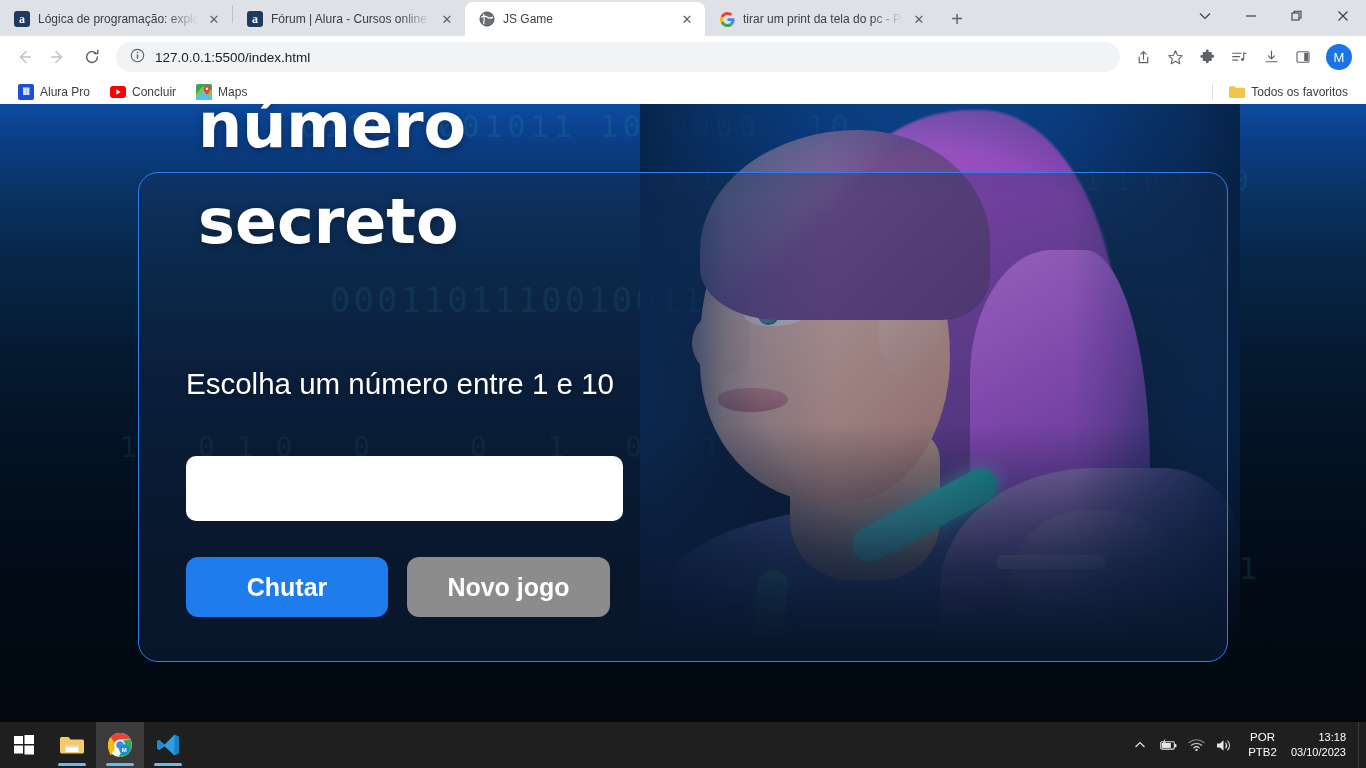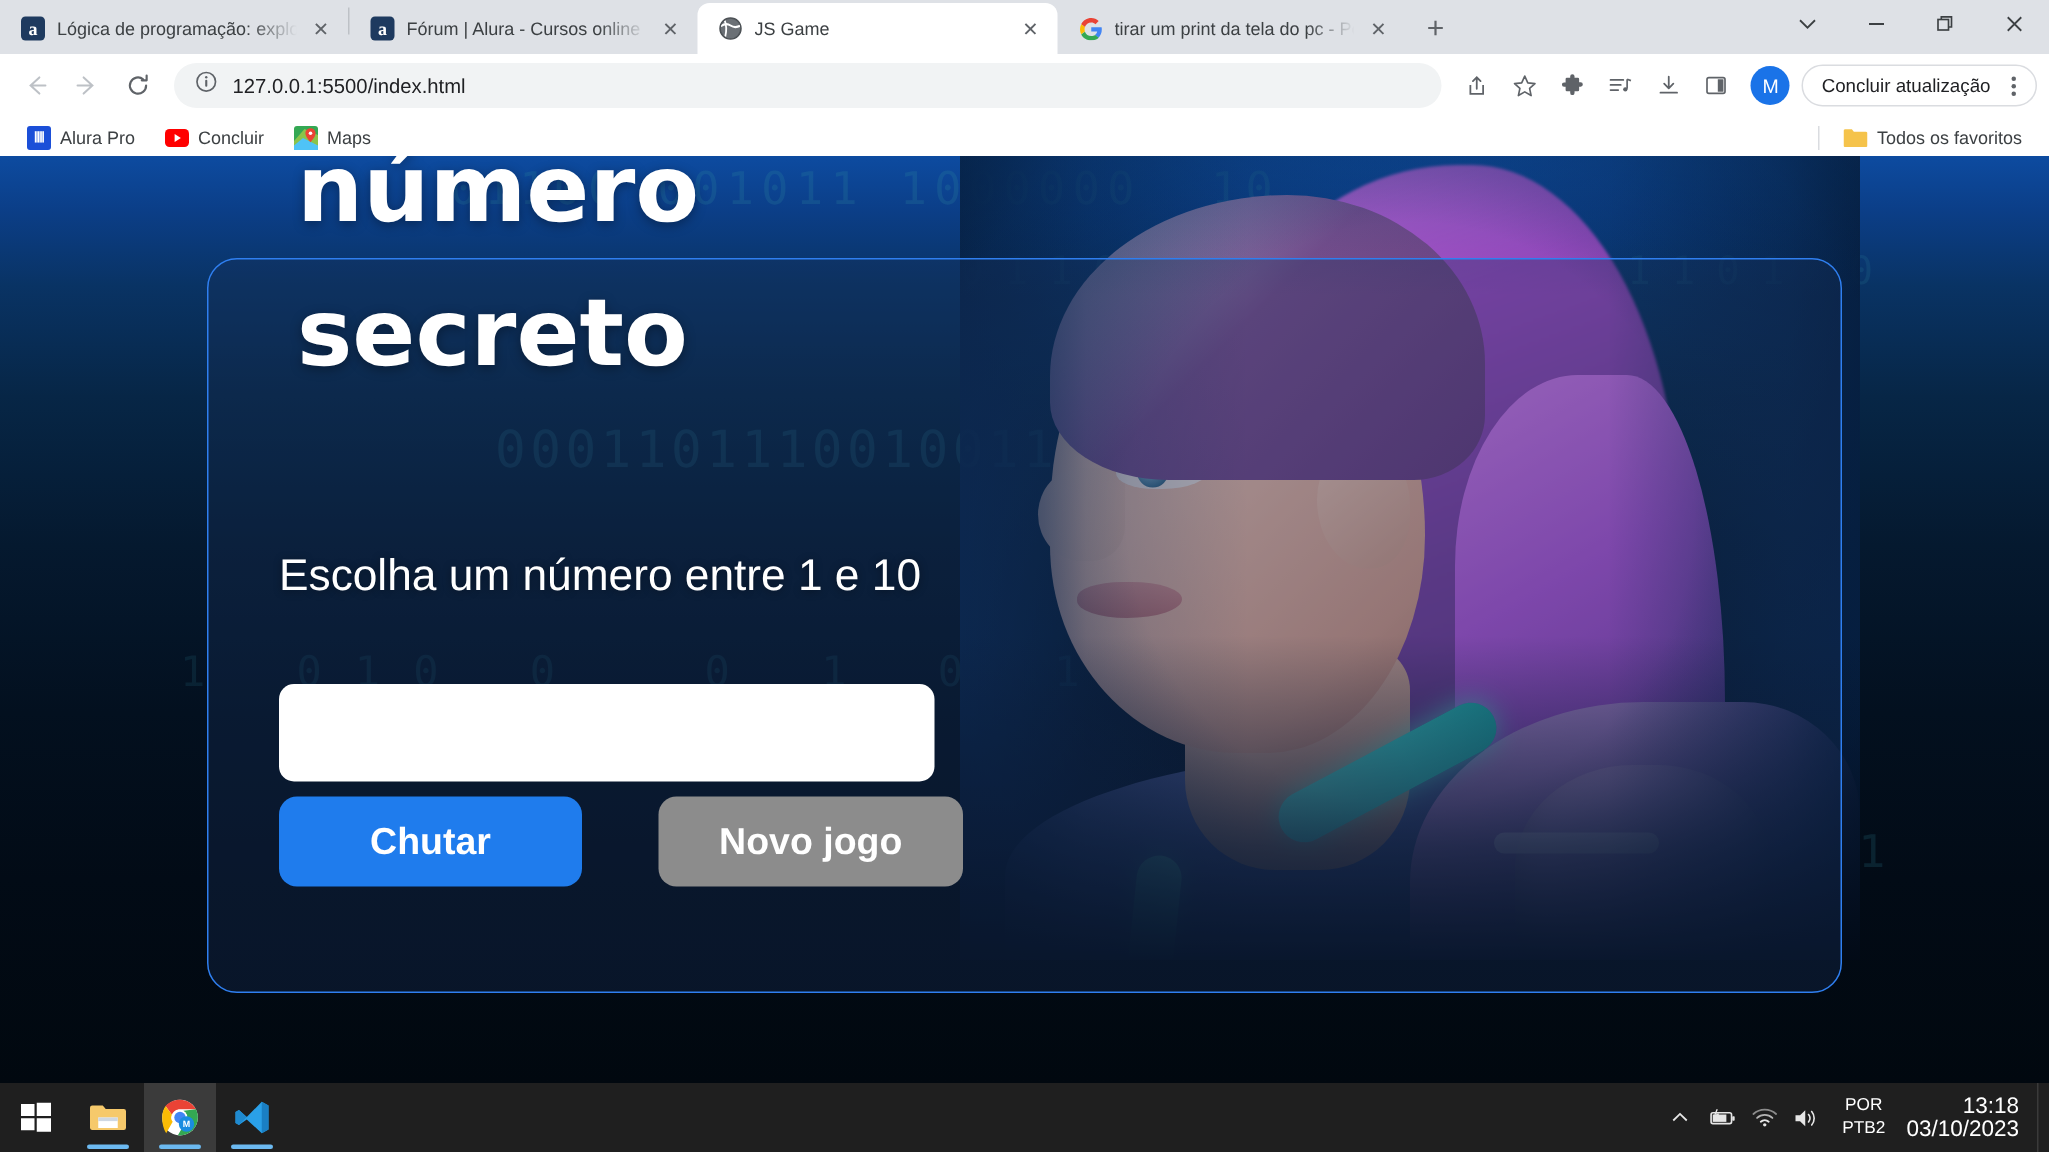--- a/index.html
+++ b/index.html
@@ -272,22 +272,22 @@
     position: absolute; left: 186px; top: 258px; width: 450px;
     font-size: 29.5px; color: #fff; line-height: 44px;
     z-index: 7; text-shadow: 0 1px 6px rgba(0,0,0,.4);
   }
   .numinput {
     position: absolute; left: 186px; top: 352px; width: 437px; height: 65px;
     background: #fff; border: none; border-radius: 10px;
     font-size: 26px; padding: 0 18px; color: #111; outline: none;
     z-index: 7; font-family: "Liberation Sans", sans-serif;
   }
-  .btnrow { position: absolute; left: 186px; top: 427px; z-index: 7;
-     display: flex; gap: 51px; }
+  .btnrow { position: absolute; left: 186px; top: 453px; z-index: 7;
+     display: flex; gap: 19px; }
   .btn {
     height: 60px; border: none; border-radius: 12px; color: #fff;
     font-size: 25px; font-weight: 700; cursor: pointer;
     font-family: "Liberation Sans", sans-serif;
   }
   .btn-primary { width: 202px; background: #1f7ced; }
   .btn-secondary { width: 203px; background: #8c8c8c; }
 
   
   .taskbar {
@@ -302,21 +302,21 @@
   .tb-item.underline::after {
     content: ""; position: absolute; bottom: 2px; left: 10px; right: 10px;
     height: 3px; background: #6cb9f0; border-radius: 2px;
   }
   .tray { margin-left: auto; display: flex; align-items: center;
      height: 42px; color: #fff; }
   .tray-ico { width: 28px; height: 46px; display: flex; align-items: center;
      justify-content: center; color: #e6e6e6; }
   .tray-lang { font-size: 11.5px; line-height: 15px; text-align: center;
      padding: 0 10px; color: #fff; }
-  .tray-clock { font-size: 15px; line-height: 15px; text-align: right;
+  .tray-clock { font-size: 11px; line-height: 15px; text-align: right;
      padding: 0 12px 0 4px; color: #fff; }
   .tray-edge { width: 8px; height: 46px; border-left: 1px solid #3a3a3a; }
 </style>
 </head>
 <body>
 
 <div class="browser">
 
   <div class="tabstrip">
 
@@ -446,28 +446,20 @@
           <path d="M3.5 15 H16.5" stroke="currentColor" stroke-width="1.4" stroke-linecap="round"></path>
         </svg>
       </div>
       <div class="tbicon">
         <svg width="16" height="16" viewBox="0 0 20 20">
           <rect x="2.5" y="3.5" width="15" height="13" rx="1.6" fill="none" stroke="currentColor" stroke-width="1.4"></rect>
           <rect x="11.5" y="4.8" width="4.7" height="10.4" fill="currentColor"></rect>
         </svg>
       </div>
       <div class="profile-av">M</div>
-      <div class="updatepill">
-        <span>Concluir atualização</span>
-        <span class="kebab">
-            <i></i>
-            <i></i>
-            <i></i>
-          </span>
-      </div>
     </div>
   </div>
 
   <div class="bookmarks">
     <div class="bm">
       <span class="bm-ico bm-clear">⫼⫼</span>
       <span>Alura Pro</span>
     </div>
     <div class="bm">
       <span class="bm-ico">

